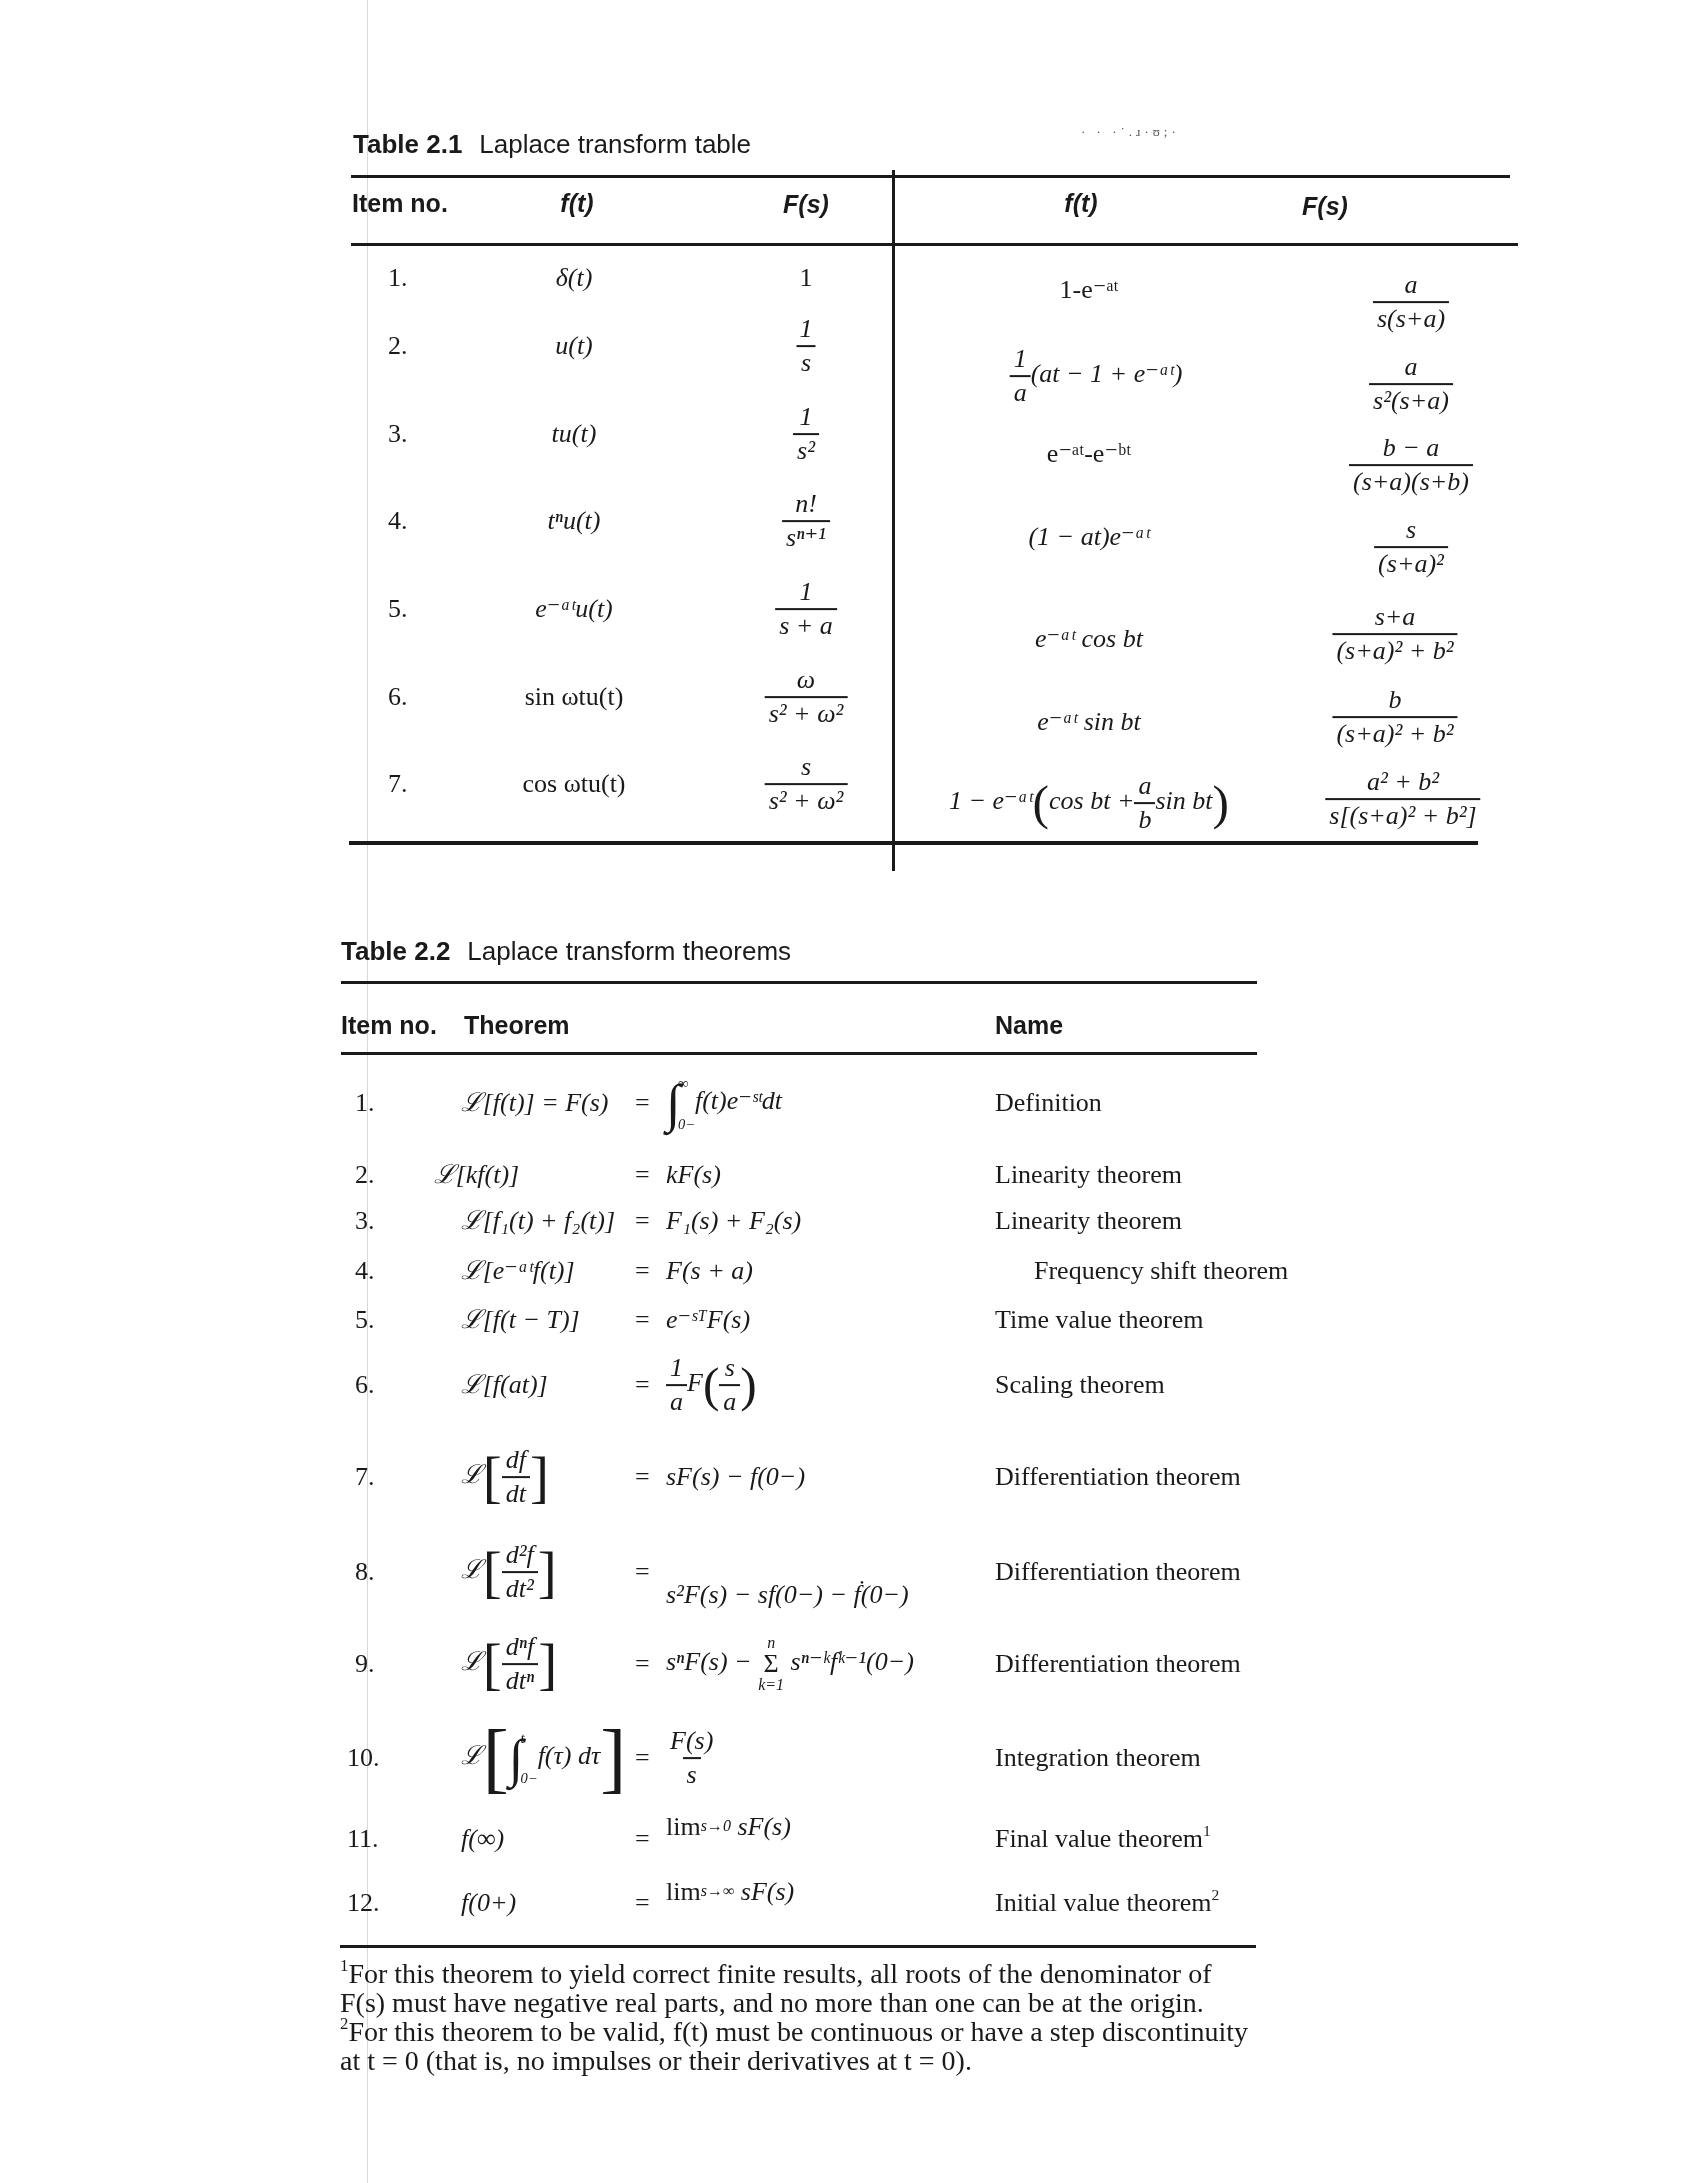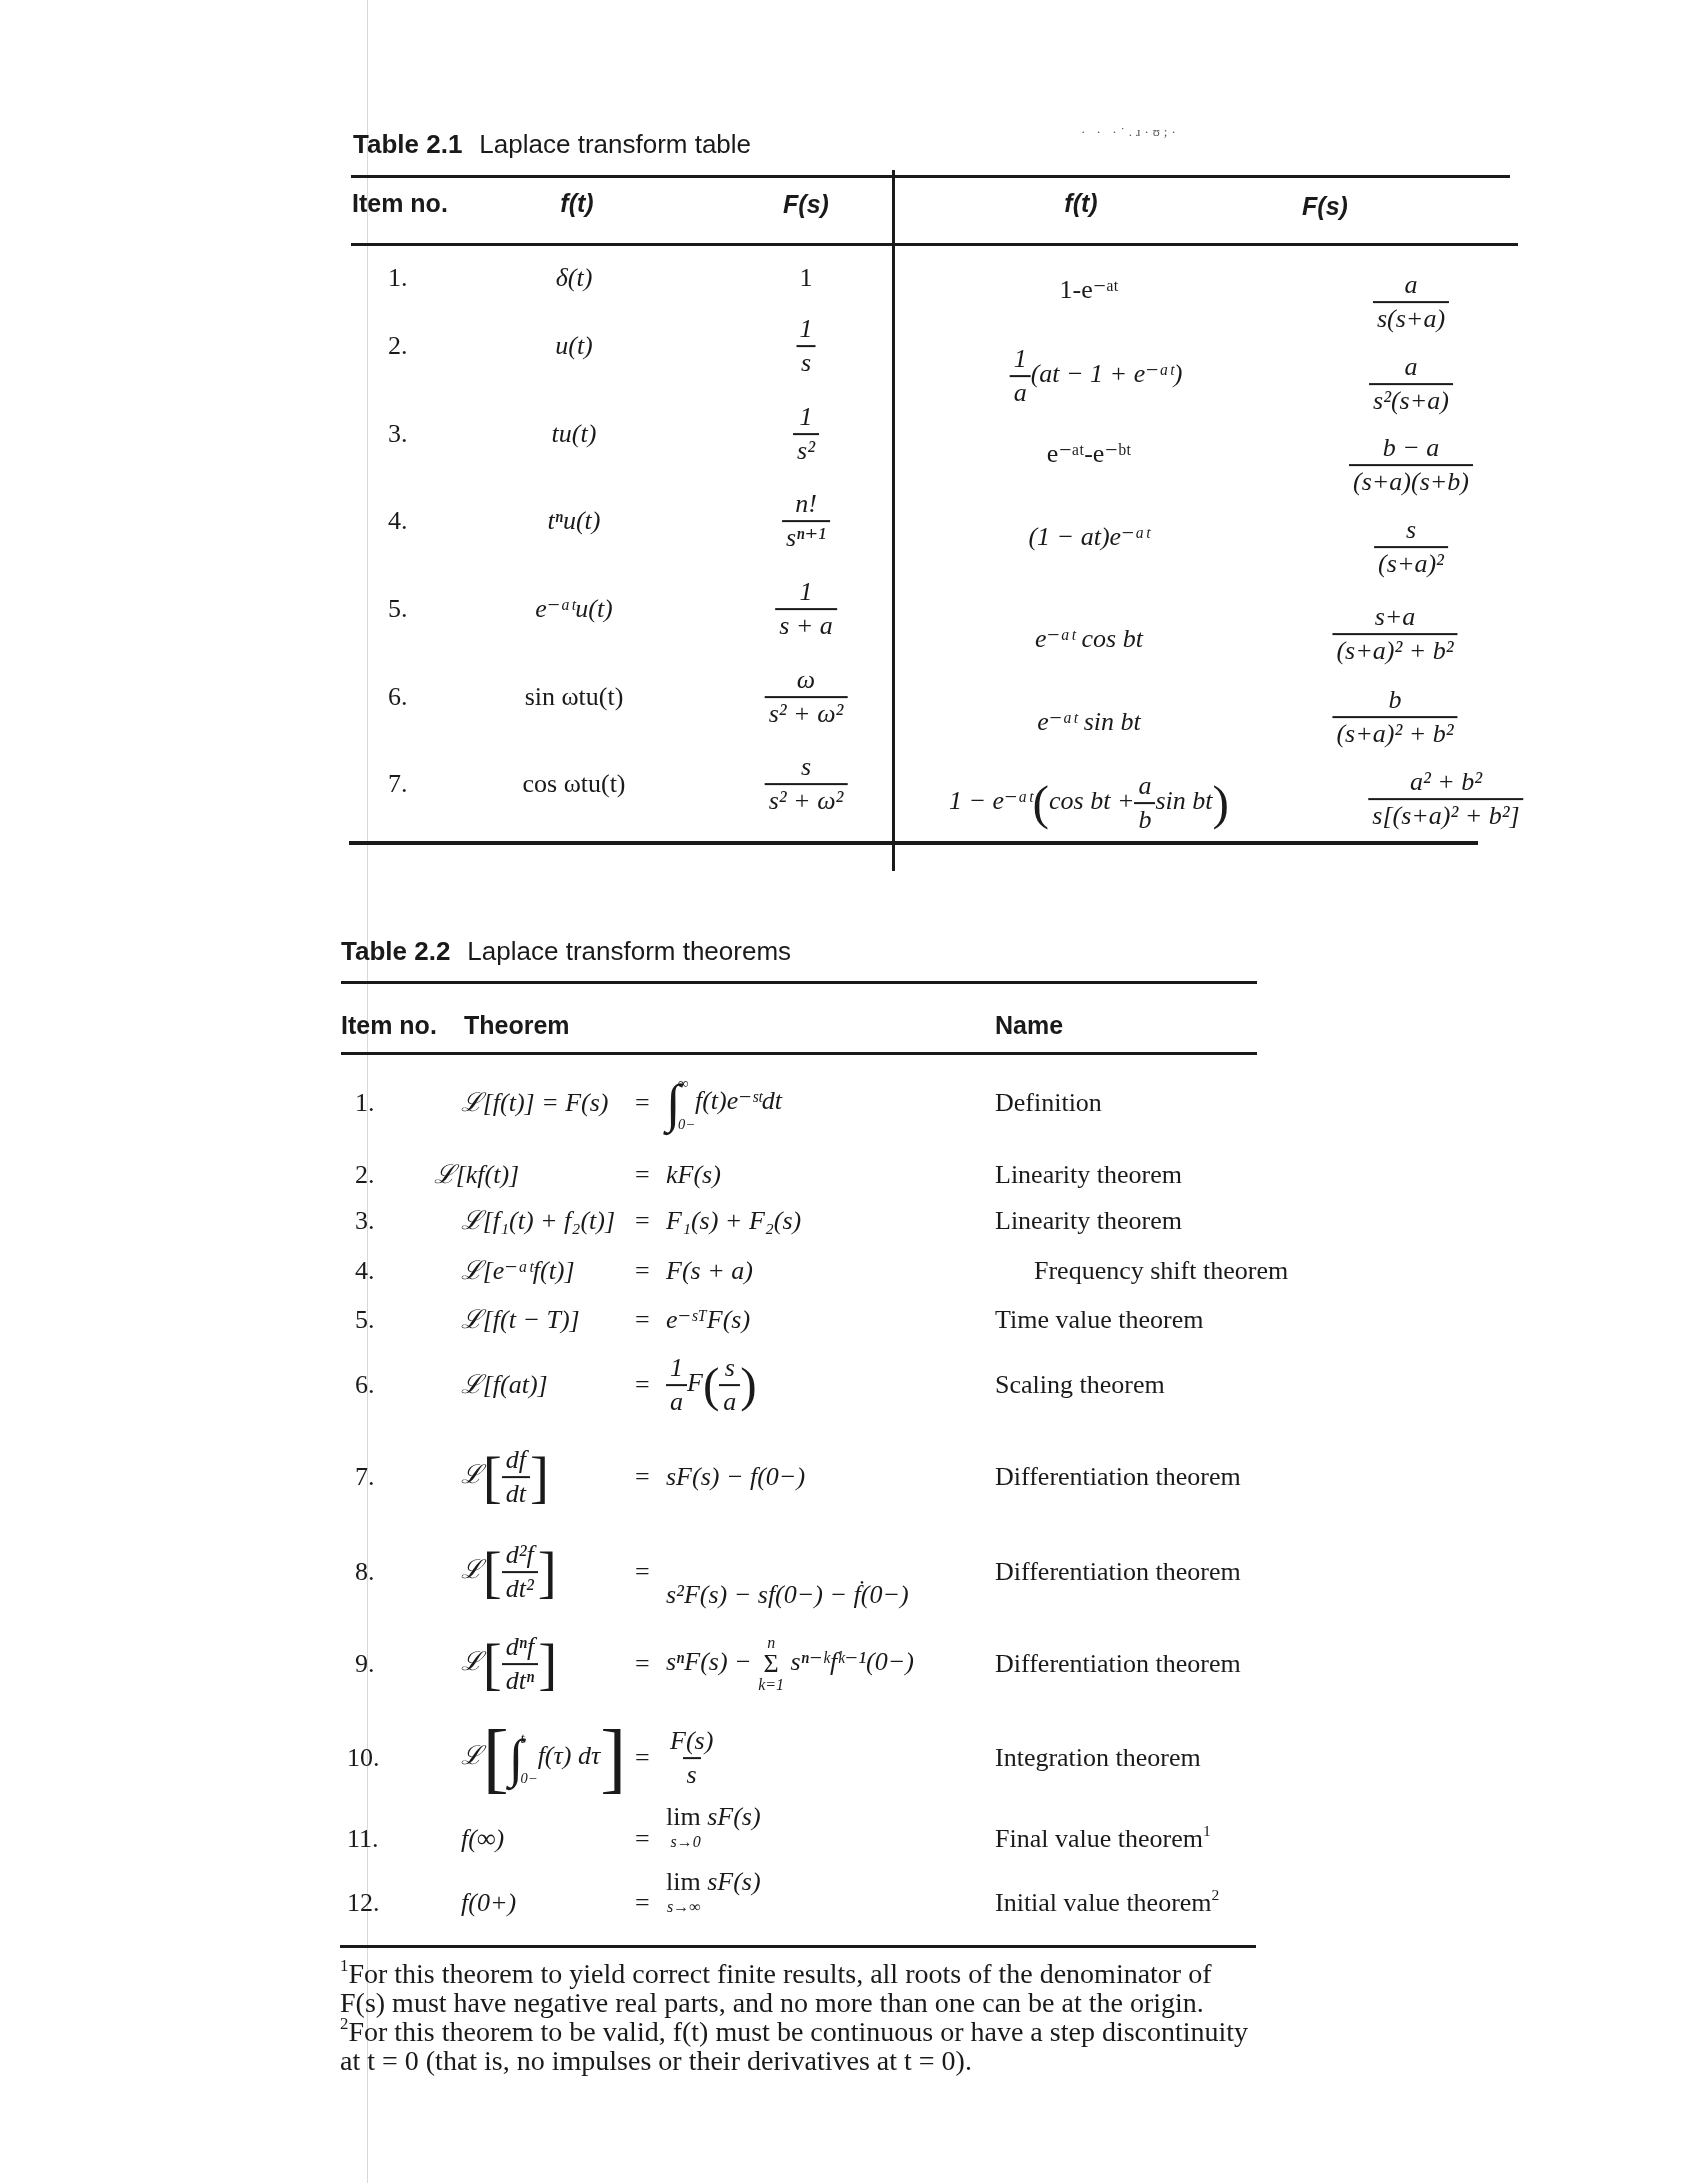--- a/index.html
+++ b/index.html
@@ -18,21 +18,21 @@
   .num { font-size:26px; }
   .frac { display:inline-flex; flex-direction:column; align-items:center; vertical-align:middle; line-height:1.05; }
   .frac .n { padding:0 4px 2.6px; }
   .frac .d { border-top:2px solid #1a1a1a; padding:2.6px 4px 0; }
   .center { transform:translate(-50%,-50%); }
   .lcenter { transform:translateY(-50%); }
   sup { font-size:0.6em; vertical-align:0.7em; line-height:0; }
   .paren-big { font-size:1.9em; font-style:normal; line-height:0.8; vertical-align:middle; font-weight:200; }
   .brkt { font-size:2.2em; font-style:normal; line-height:0.8; vertical-align:middle; font-weight:200; }
   .foot { font-size:28px; line-height:29px; width:923px; }
-  .underlim { display:inline-flex; flex-direction:column; align-items:flex-end; vertical-align:top; line-height:1; }
+  .underlim { display:inline-flex; flex-direction:row; align-items:flex-start; vertical-align:top; line-height:1; }
   .underlim .lo { font-size:16px; margin-top:4px; }
   .sumop { display:inline-flex; flex-direction:column; align-items:center; vertical-align:middle; line-height:1; }
   .sumop .hi, .sumop .lo { font-size:16px; }
   .sumop .op { font-size:26px; }
   .intop { display:inline-flex; align-items:center; vertical-align:middle; }
   .intop .sym { font-size:53px; font-style:normal; line-height:1; font-weight:200; }
   .intop .lims { display:inline-flex; flex-direction:column; justify-content:space-between; height:55px; font-size:14.5px; margin-left:-2.6px; }
   .noise { position:absolute; color:#555; font-size:13px; letter-spacing:4px; }
 </style>
 </head>
@@ -171,21 +171,21 @@
         <span class="d">(s+a)² + b²</span>
       </span>
   </div>
 
   <div class="abs serif cell it center" style="left:1089px; top:803px;">
     <span>1 − e⁻ᵃᵗ</span><span class="paren-big">(</span><span>cos bt +</span><span class="frac">
         <span class="n">a</span>
         <span class="d">b</span>
       </span><span>sin bt</span><span class="paren-big">)</span>
   </div>
-  <div class="abs serif cell it center" style="left:1403px; top:799px;margin-left:43px;">
+  <div class="abs serif cell it center" style="left:1403px; top:799px;">
     <span class="frac">
         <span class="n">a² + b²</span>
         <span class="d">s[(s+a)² + b²]</span>
       </span>
   </div>
 </div>
 
 <div class="abs sans" style="left:341px; top:936px;">
   <span class="title-num">Table 2.2</span><span class="title-txt">Laplace transform theorems</span>
 </div>

